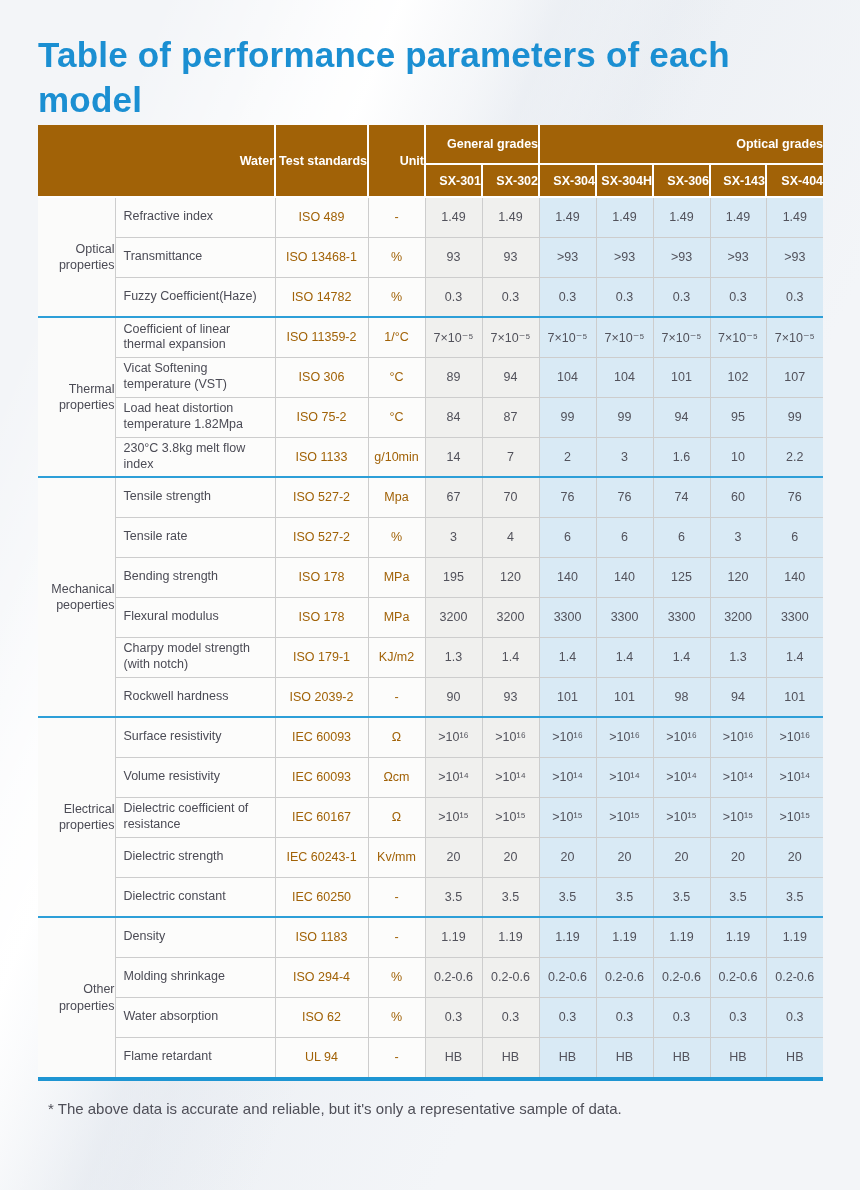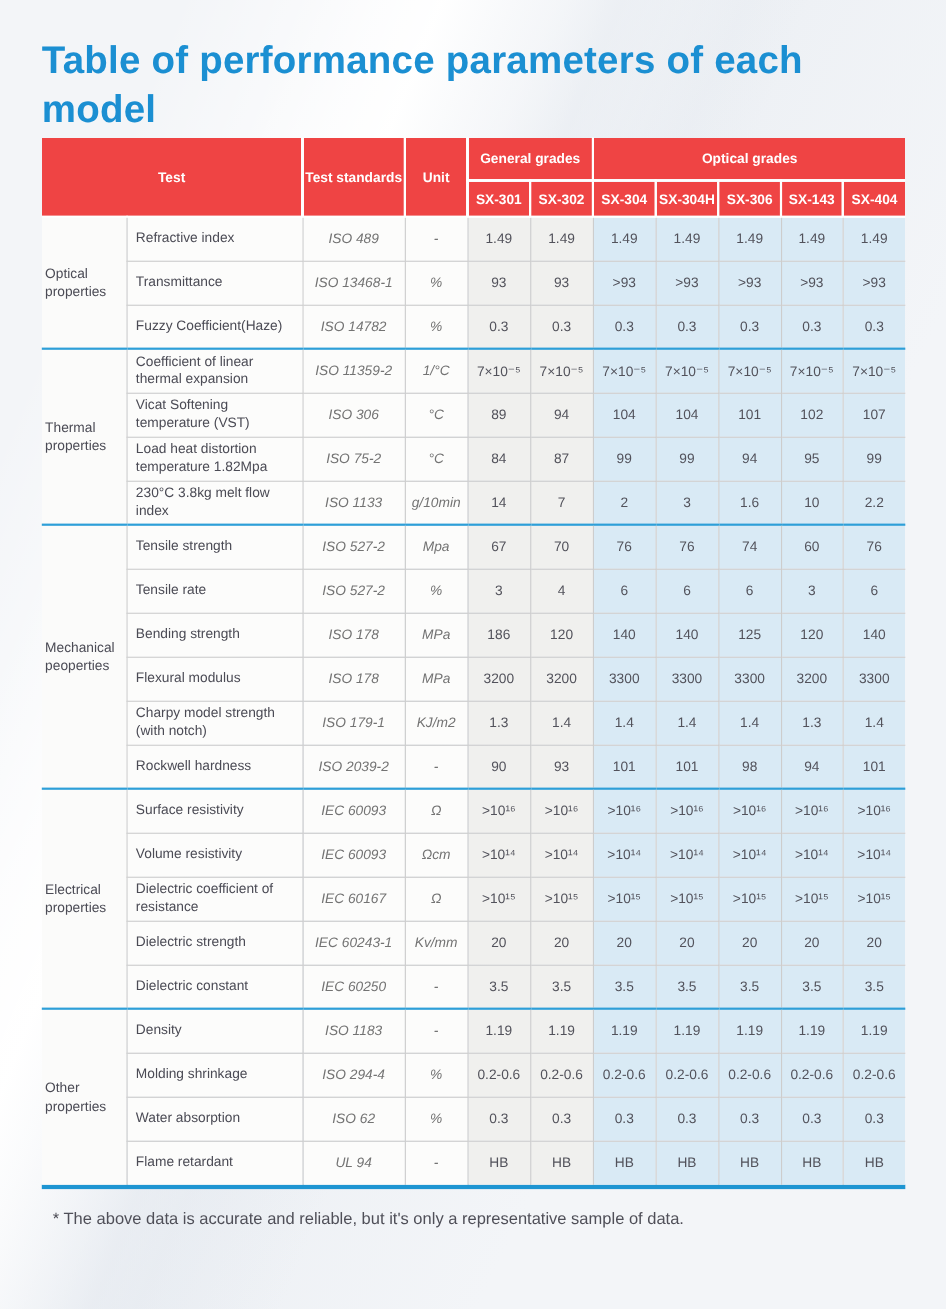--- a/index.html
+++ b/index.html
@@ -21,42 +21,42 @@
   .table-wrap {
     position:absolute; left:38px; top:125px; width:785px;
     border-bottom:4px solid #1e95d2;
   }
   table {
     width:785px; table-layout:fixed; border-collapse:collapse;
     border-style:hidden; 
   }
   th, td { overflow:hidden; }
   thead th {
-    background:#ef4444; color:#ffffff; font-weight:700;
-    font-size:12.5px; text-align:center; vertical-align:middle;
+    background:#a16207; color:#ffffff; font-weight:700;
+    font-size:12.5px; text-align:right; vertical-align:middle;
     border:2px solid #ffffff;
   }
   tr.h-top { height:39px; }
   tr.h-models { height:33px; }
   tbody tr { height:40px; }
   tbody td {
     border:1px solid #cdcdcd;
     font-size:12.5px; color:#52525b; text-align:center; vertical-align:middle;
     background:#fcfcfb;
   }
   td.col-group {
-    text-align:left; padding-left:3px; font-size:12.5px; color:#4b4b55;
+    text-align:right; padding-left:3px; font-size:12.5px; color:#4b4b55;
     background:#fbfbfa; line-height:1.3;
   }
   td.col-item {
     text-align:left; padding-left:8px; padding-right:4px; line-height:1.25;
     color:#4b4b55;
     margin-top:32px;
   }
-  td.col-std, td.col-unit { color:#737373;font-style:italic; }
+  td.col-std, td.col-unit { color:#a16207; }
   td.general { background:#f0f0ee; }
   td.optical { background:#d9eaf5; }
   tr.sec-start td { border-top:2px solid #2d9fd8; }
   .footnote {
     position:absolute; left:48px; top:1100px;
     font-size:15px; color:#4f4f58;
   }
 </style>
 </head>
 <body>
@@ -73,21 +73,21 @@
       <col style="width:57px">
         <col style="width:57px">
         <col style="width:57px">
         <col style="width:57px">
       <col style="width:57px">
         <col style="width:56px">
         <col style="width:57px">
     </colgroup>
     <thead>
       <tr class="h-top">
-        <th colspan="2" rowspan="2">Test</th>
+        <th colspan="2" rowspan="2">Water</th>
         <th rowspan="2">Test standards</th>
         <th rowspan="2">Unit</th>
         <th colspan="2">General grades</th>
         <th colspan="5">Optical grades</th>
       </tr>
       <tr class="h-models" id="models-row">
           <th>SX-301</th>
           <th>SX-302</th>
           <th>SX-304</th>
           <th>SX-304H</th>
@@ -205,21 +205,21 @@
           <td class="col-val optical">6</td>
           <td class="col-val optical">6</td>
           <td class="col-val optical">6</td>
           <td class="col-val optical">3</td>
           <td class="col-val optical">6</td>
         </tr>
         <tr>
           <td class="col-item">Bending strength</td>
           <td class="col-std">ISO 178</td>
           <td class="col-unit">MPa</td>
-          <td class="col-val general">186</td>
+          <td class="col-val general">195</td>
           <td class="col-val general">120</td>
           <td class="col-val optical">140</td>
           <td class="col-val optical">140</td>
           <td class="col-val optical">125</td>
           <td class="col-val optical">120</td>
           <td class="col-val optical">140</td>
         </tr>
         <tr>
           <td class="col-item">Flexural modulus</td>
           <td class="col-std">ISO 178</td>

